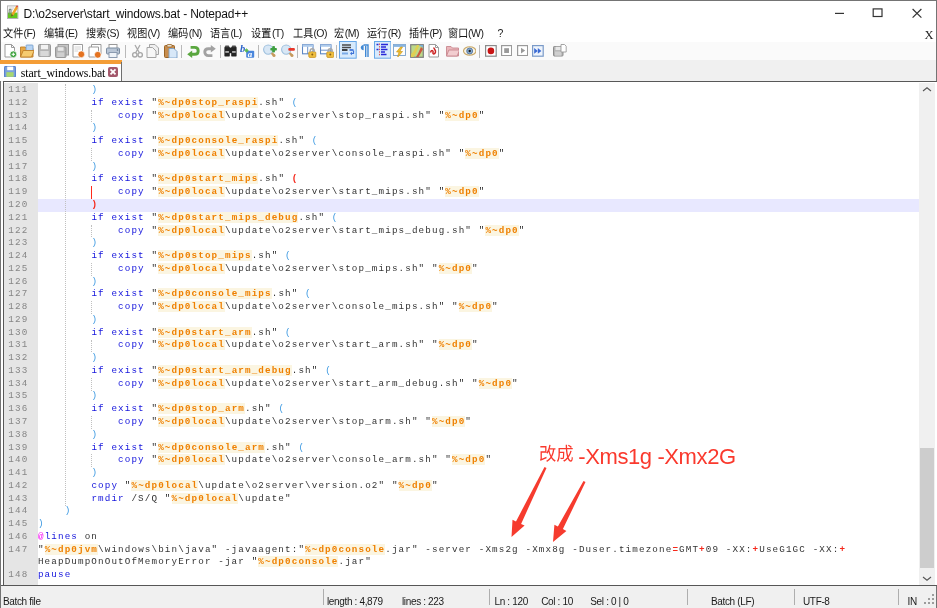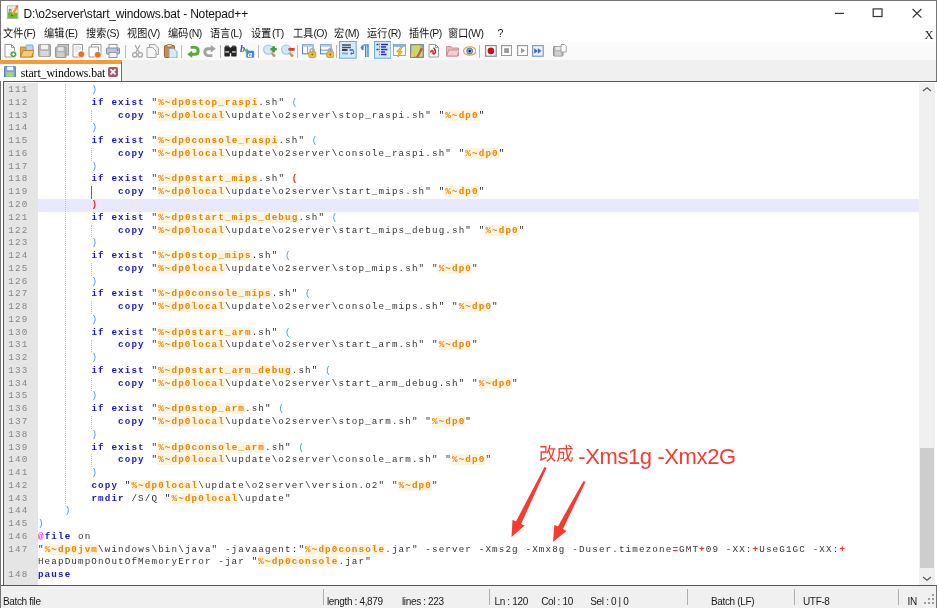--- a/index.html
+++ b/index.html
@@ -22,21 +22,21 @@
 #tabx{position:absolute;left:108px;top:67.2px;width:10px;height:9.8px;background:#a4586c;border-radius:2px}
 
 #editor{position:absolute;left:3px;top:81.2px;width:932.5px;height:502.8px;border:1.3px solid #585858;background:#fff}
 #gutter{position:absolute;left:4.3px;top:82.5px;width:33.3px;height:502.8px;background:#e5e5e5}
 #lnums{position:absolute;left:0px;top:84.1px;width:28.4px;text-align:right;margin:0;
   font-family:"Liberation Mono",monospace;font-size:9.25px;letter-spacing:1.127px;line-height:12.77px;color:#868686}
 #curline{position:absolute;left:37.6px;top:199.03px;width:881.4px;height:12.77px;background:#e8e8ff}
 #code{position:absolute;left:37.95px;top:84.1px;margin:0;
   font-family:"Liberation Mono",monospace;font-size:9.25px;letter-spacing:1.127px;line-height:12.77px;color:#343434}
 #code i{font-style:normal}
-#code i.k{color:#1414dc;font-weight:bold}
+#code i.k{color:#1414dc;font-weight:normal}
 #code i.p{color:#3e9ae2}
 #code i.r{color:#f5281b;font-weight:bold}
 #code i.v{color:#ef8000;font-weight:bold;background:#fbf5e1}
 #code i.d{color:#343434}
 #code i.o{color:#f5281b;font-weight:bold}
 #code i.m{color:#f728f7;font-weight:bold}
 .ig{position:absolute;width:0;border-left:1px dotted #c0c0c0}
 .igr{position:absolute;width:0;border-left:1px solid #ff2a1c}
 
 #sbar{position:absolute;left:919px;top:82.5px;width:15.5px;height:502.8px;background:#f0f0f0}
@@ -406,21 +406,21 @@
         <i class="k">if exist</i><i class="d"> "</i><i class="v">%~dp0stop_arm</i><i class="d">.sh" </i><i class="p">(</i>
             <i class="k">copy</i><i class="d"> "</i><i class="v">%~dp0local</i><i class="d">\update\o2server\stop_arm.sh" "</i><i class="v">%~dp0</i><i class="d">"</i>
         <i class="p">)</i>
         <i class="k">if exist</i><i class="d"> "</i><i class="v">%~dp0console_arm</i><i class="d">.sh" </i><i class="p">(</i>
             <i class="k">copy</i><i class="d"> "</i><i class="v">%~dp0local</i><i class="d">\update\o2server\console_arm.sh" "</i><i class="v">%~dp0</i><i class="d">"</i>
         <i class="p">)</i>
         <i class="k">copy</i><i class="d"> "</i><i class="v">%~dp0local</i><i class="d">\update\o2server\version.o2" "</i><i class="v">%~dp0</i><i class="d">"</i>
         <i class="k">rmdir</i><i class="d"> /S/Q "</i><i class="v">%~dp0local</i><i class="d">\update"</i>
     <i class="p">)</i>
 <i class="p">)</i>
-<i class="m">@</i><i class="k">file</i><i class="d"> on</i>
+<i class="m">@</i><i class="k">lines</i><i class="d"> on</i>
 <i class="d">"</i><i class="v">%~dp0jvm</i><i class="d">\windows\bin\java" -javaagent:"</i><i class="v">%~dp0console</i><i class="d">.jar" -server -Xms2g -Xmx8g -Duser.timezone</i><i class="o">=</i><i class="d">GMT</i><i class="o">+</i><i class="d">09 -XX:</i><i class="o">+</i><i class="d">UseG1GC -XX:</i><i class="o">+</i>
 <i class="d">HeapDumpOnOutOfMemoryError -jar "</i><i class="v">%~dp0console</i><i class="d">.jar"</i>
 <i class="k">pause</i></pre>
 
 <div id="sbar"></div>
 <div id="sthumb"></div>
 <svg class="abs" style="left:922px;top:87px" width="10" height="5" viewBox="0 0 10 5">
  <path d="M1 4 L5 0.8 L9 4" stroke="#555" stroke-width="1.1" fill="none"></path>
   </svg>
 <svg class="abs" style="left:922px;top:576px" width="10" height="5" viewBox="0 0 10 5">

